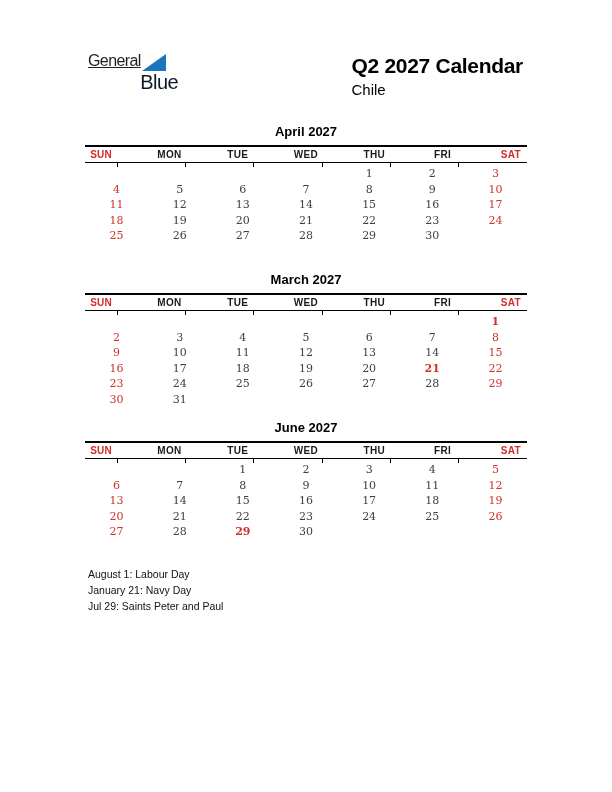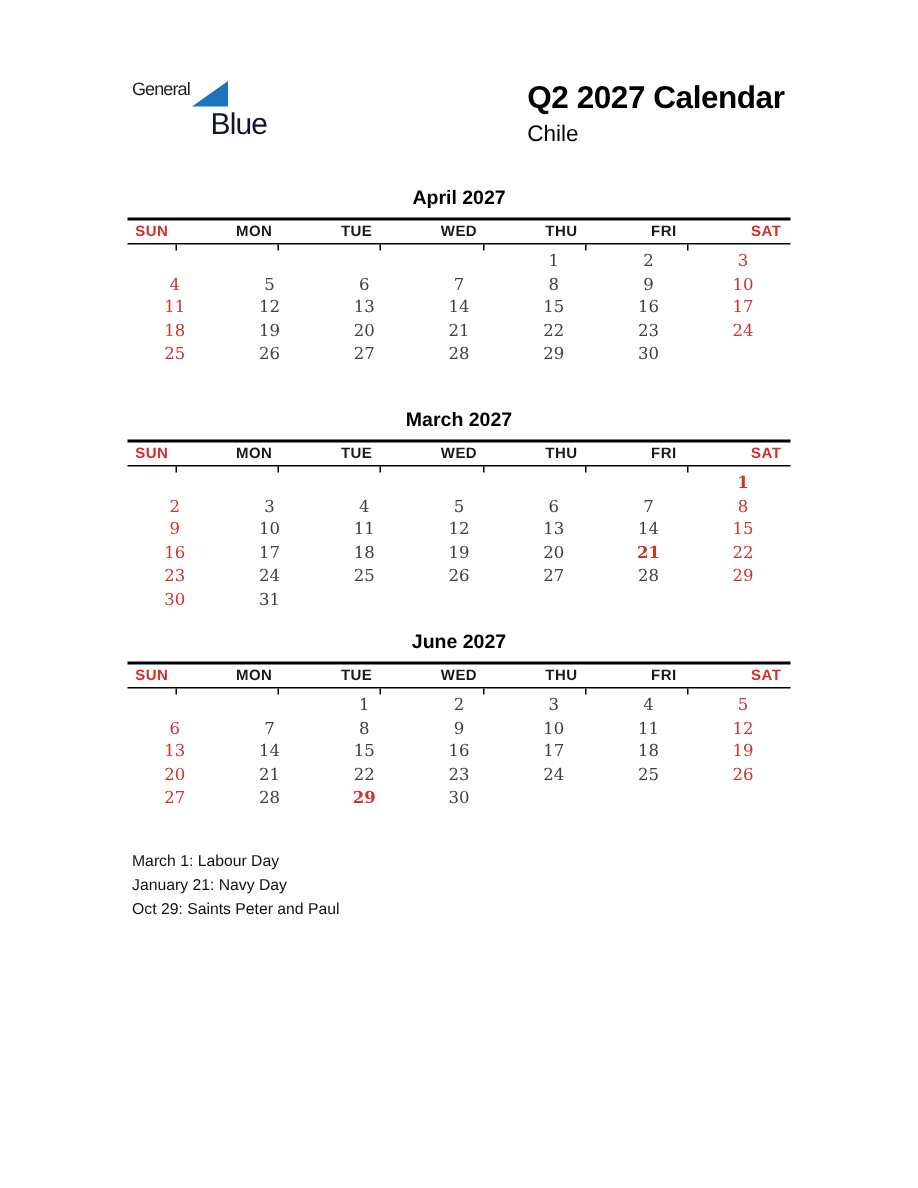--- a/index.html
+++ b/index.html
@@ -2,21 +2,21 @@
 <html><head>
 <meta charset="utf-8">
 <style>
   html,body{margin:0;padding:0;background:#fff;}
   .page{position:relative;width:612px;height:792px;background:#ffffff;overflow:hidden;
         font-family:"Liberation Sans",sans-serif;color:#000;}
 
   
   .logo{position:absolute;left:88px;top:53px;width:92px;}
   .logo-row1{display:flex;align-items:flex-start;line-height:1;}
-  .logo-general{font-size:12px;color:#221e1f;letter-spacing:-0.6px;}
+  .logo-general{font-size:16px;color:#221e1f;letter-spacing:-0.6px;text-decoration:underline;}
   .logo-flag{margin-left:1px;margin-top:1px;display:inline-block;}
   .logo-blue{font-size:20px;color:#0f172a;letter-spacing:-0.6px;text-align:right;
              margin-top:-3px;line-height:1;padding-right:2px;}
 
   
   .title-block{position:absolute;right:89px;top:54px;}
   .page-title{font-size:21px;font-weight:bold;line-height:1.15;letter-spacing:-0.3px;}
   .page-subtitle{font-size:15px;margin-top:3px;}
 
   
@@ -243,18 +243,18 @@
             <div class="day-cell">30</div>
             <div class="day-cell"></div>
             <div class="day-cell"></div>
             <div class="day-cell"></div>
           </div>
         </div>
       </div>
     </div>
 
   <div class="footer" id="holiday-list">
-      <div>March 1: Labour Day</div>
+      <div>August 1: Labour Day</div>
       <div>January 21: Navy Day</div>
-      <div>Oct 29: Saints Peter and Paul</div>
+      <div>Jul 29: Saints Peter and Paul</div>
     </div>
 
 </div>
 
 </body></html>

